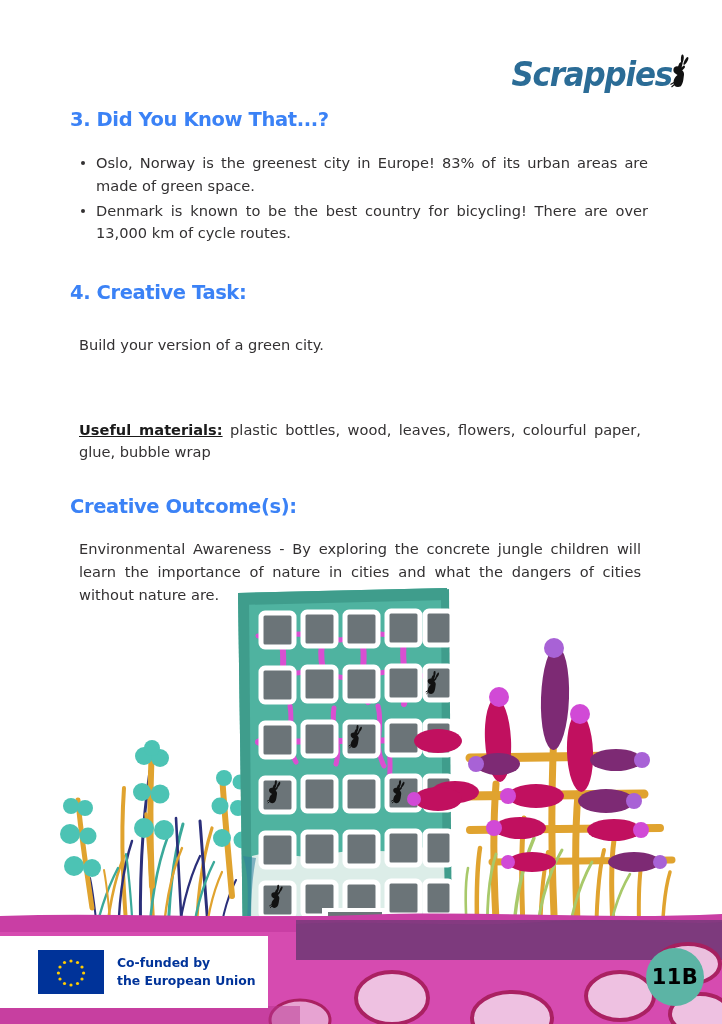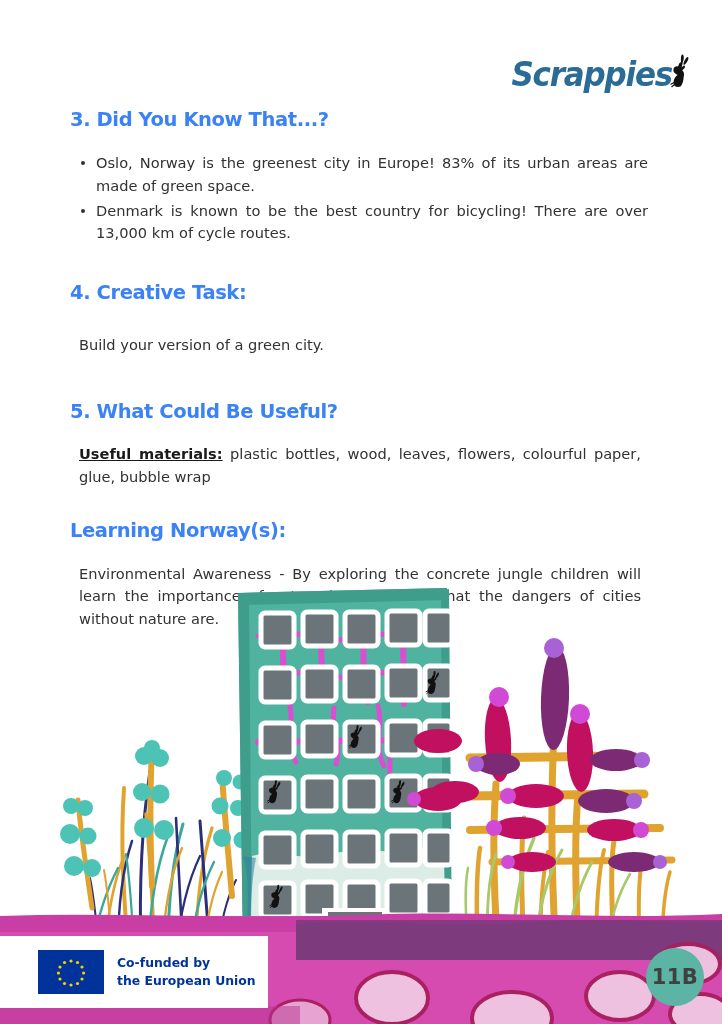--- a/index.html
+++ b/index.html
@@ -151,21 +151,21 @@
   }
 
   .page-badge {
     position: absolute;
     right: 18px;
     bottom: 18px;
     width: 58px;
     height: 58px;
     border-radius: 50%;
     background: #5cb4a5;
-    color: #404040;
+    color: #000000;
     display: flex;
     align-items: center;
     justify-content: center;
     font-family: "DejaVu Sans", sans-serif;
     font-weight: bold;
     font-size: 21px;
     letter-spacing: 0.5px;
   }
 </style>
 </head>
@@ -191,27 +191,26 @@
   </ul>
 
   <div class="gap-lg"></div>
 
   <h2 class="section-heading">4. Creative Task:</h2>
   <div class="gap-after-heading"></div>
   <p class="body-text plain">Build your version of a green city.</p>
 
   <div class="gap-lg"></div>
 
-  <h2 class="section-heading">5. What Could Be Useful?</h2>
   <div class="gap-sm"></div>
   <p class="body-text"><span class="bold-run">Useful materials:</span><span> plastic bottles, wood, leaves, flowers, colourful paper, glue, bubble wrap</span></p>
 
   <div class="gap-md"></div>
 
-  <h2 class="section-heading">Learning Norway(s):</h2>
+  <h2 class="section-heading">Creative Outcome(s):</h2>
   <div class="gap-sm"></div>
   <p class="body-text">Environmental Awareness - By exploring the concrete jungle children will learn the importance of nature in cities and what the dangers of cities without nature are.</p>
 
 </div>
 
 <div class="illustration">
   <svg width="722" height="400" viewBox="0 0 722 400">
     <defs>
       <g id="hare-win">
         <path d="M6 19 C4 19 3 17.6 3 16 C3 13.7 4.3 12 5.6 11 L4.6 10.4 C3.3 9.7 2.7 8.4 3 7.1 C3.4 5.8 4.7 5.2 6 5.5 L6.7 3.8 C7 2.9 7.6 2.6 8.3 2.7 C8.8 2.8 9 3.3 8.9 4 L8.4 6.1 L9.2 5.2 C9.6 4.8 10.1 4.7 10.4 5 C10.7 5.3 10.6 5.9 10.2 6.3 L8.7 8 C9.5 8.7 10 9.7 9.9 10.8 L9.4 14.2 C9.2 15.8 8.6 17.4 7.6 18.3 Z" fill="#111111"></path>

